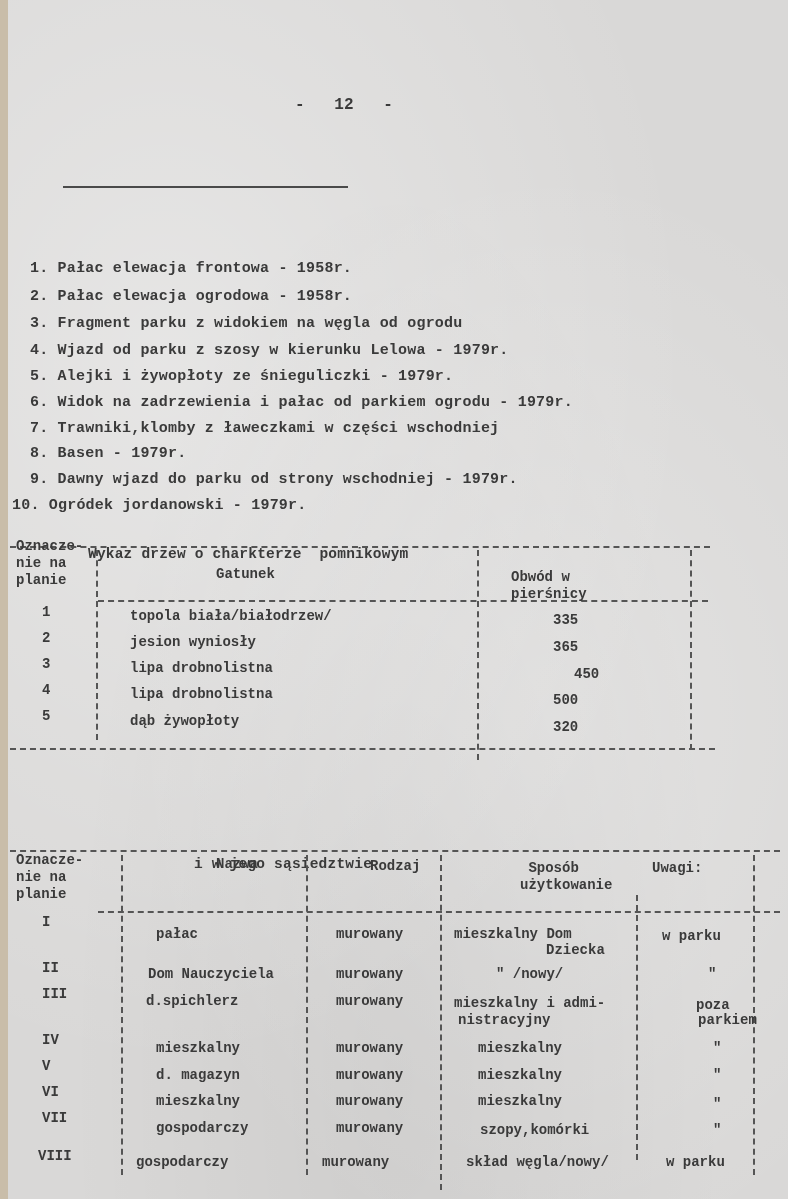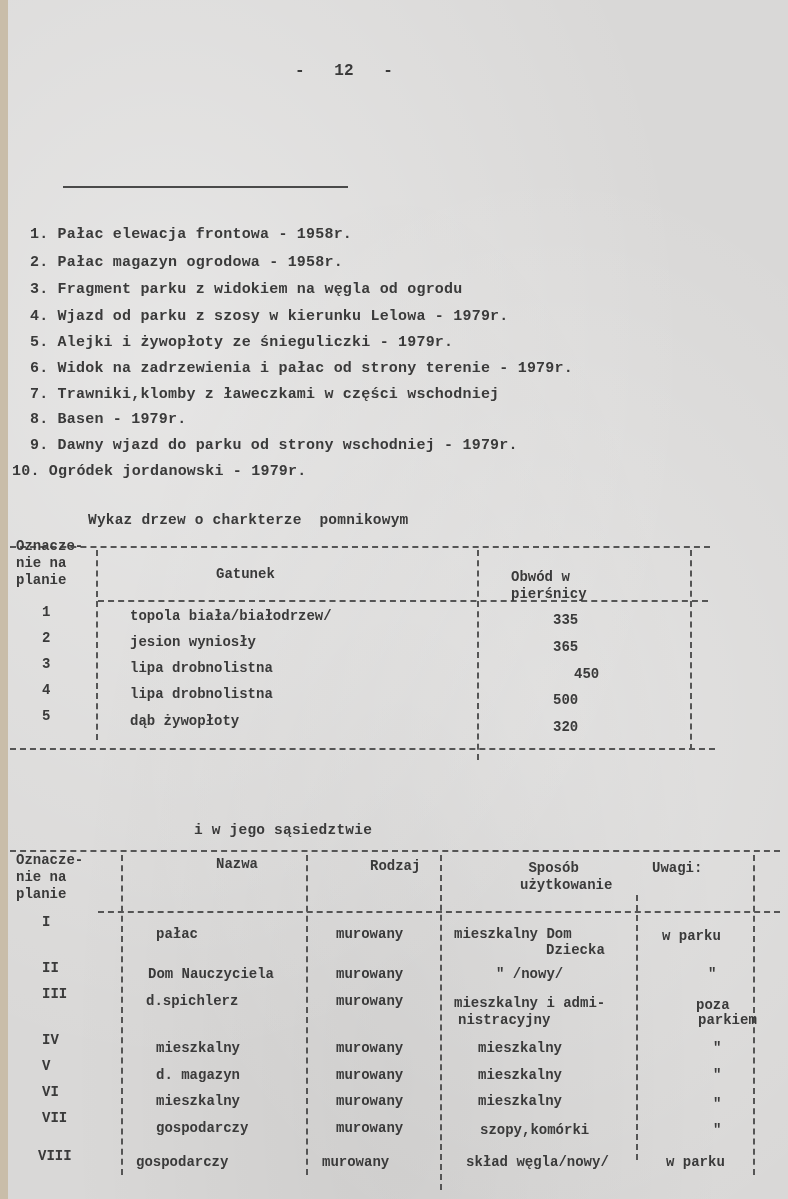--- a/index.html
+++ b/index.html
@@ -12,21 +12,21 @@
     }
     .edge { position:absolute; left:0; top:0; width:8px; height:1199px; background:#c9bda9; }
     .page {
       position:absolute; left:8px; top:0; width:780px; height:1199px;
       background:
         radial-gradient(ellipse at 20% 30%, rgba(255,255,255,0.35), transparent 60%),
         radial-gradient(ellipse at 70% 60%, rgba(255,255,255,0.25), transparent 55%),
         radial-gradient(ellipse at 50% 90%, rgba(0,0,0,0.05), transparent 60%),
         #d9d8d7;
     }
-    .t { position:absolute; white-space:pre; font-size:15px; font-weight:bold; letter-spacing:0.2px; }
+    .t { position:absolute; white-space:pre; font-size:15px; font-weight:bold; letter-spacing:0.2px;margin-top:34px; }
     .pageno { left:287px; top:62px; font-size:16px; }
     .pageno span { display:inline-block; }
     .heading { left:22px; top:160px; }
     .underline { position:absolute; left:55px; top:186px; width:285px; height:2px; background:#4a4a4a; }
     .li { left:22px; }
     .caption { font-size:14.5px; }
     .cell { position:absolute; white-space:pre; font-size:14px; font-weight:bold; line-height:17px; }
     .dh { position:absolute; height:0; border-top:2px dashed #555; }
     .dv { position:absolute; width:0; border-left:2px dashed #555; }
   </style>
@@ -35,25 +35,25 @@
 
 <div class="edge"></div>
 <div class="page">
 
   <div class="t pageno"><span>-</span>   <span>12</span>   <span>-</span></div>
 
   <div class="underline"></div>
 
   <div>
     <div class="t li" style="top:226px"><span>1.</span> <span>Pałac elewacja frontowa - 1958r.</span></div>
-    <div class="t li" style="top:254px"><span>2.</span> <span>Pałac magazyn ogrodowa - 1958r.</span></div>
+    <div class="t li" style="top:254px"><span>2.</span> <span>Pałac elewacja ogrodowa - 1958r.</span></div>
     <div class="t li" style="top:281px"><span>3.</span> <span>Fragment parku z widokiem na węgla od ogrodu</span></div>
     <div class="t li" style="top:308px"><span>4.</span> <span>Wjazd od parku z szosy w kierunku Lelowa - 1979r.</span></div>
     <div class="t li" style="top:334px"><span>5.</span> <span>Alejki i żywopłoty ze śnieguliczki - 1979r.</span></div>
-    <div class="t li" style="top:360px"><span>6.</span> <span>Widok na zadrzewienia i pałac od strony terenie - 1979r.</span></div>
+    <div class="t li" style="top:360px"><span>6.</span> <span>Widok na zadrzewienia i pałac od parkiem ogrodu - 1979r.</span></div>
     <div class="t li" style="top:386px"><span>7.</span> <span>Trawniki,klomby z ławeczkami w części wschodniej</span></div>
     <div class="t li" style="top:411px"><span>8.</span> <span>Basen - 1979r.</span></div>
     <div class="t li" style="top:437px"><span>9.</span> <span>Dawny wjazd do parku od strony wschodniej - 1979r.</span></div>
     <div class="t" style="left:4px; top:463px"><span>10.</span> <span>Ogródek jordanowski - 1979r.</span></div>
   </div>
 
   <div class="t caption" style="left:80px; top:512px">Wykaz drzew o charkterze  pomnikowym</div>
   <div>
     <div class="dh" style="left:2px; top:546px; width:700px"></div>
     <div class="dh" style="left:90px; top:600px; width:610px"></div>

